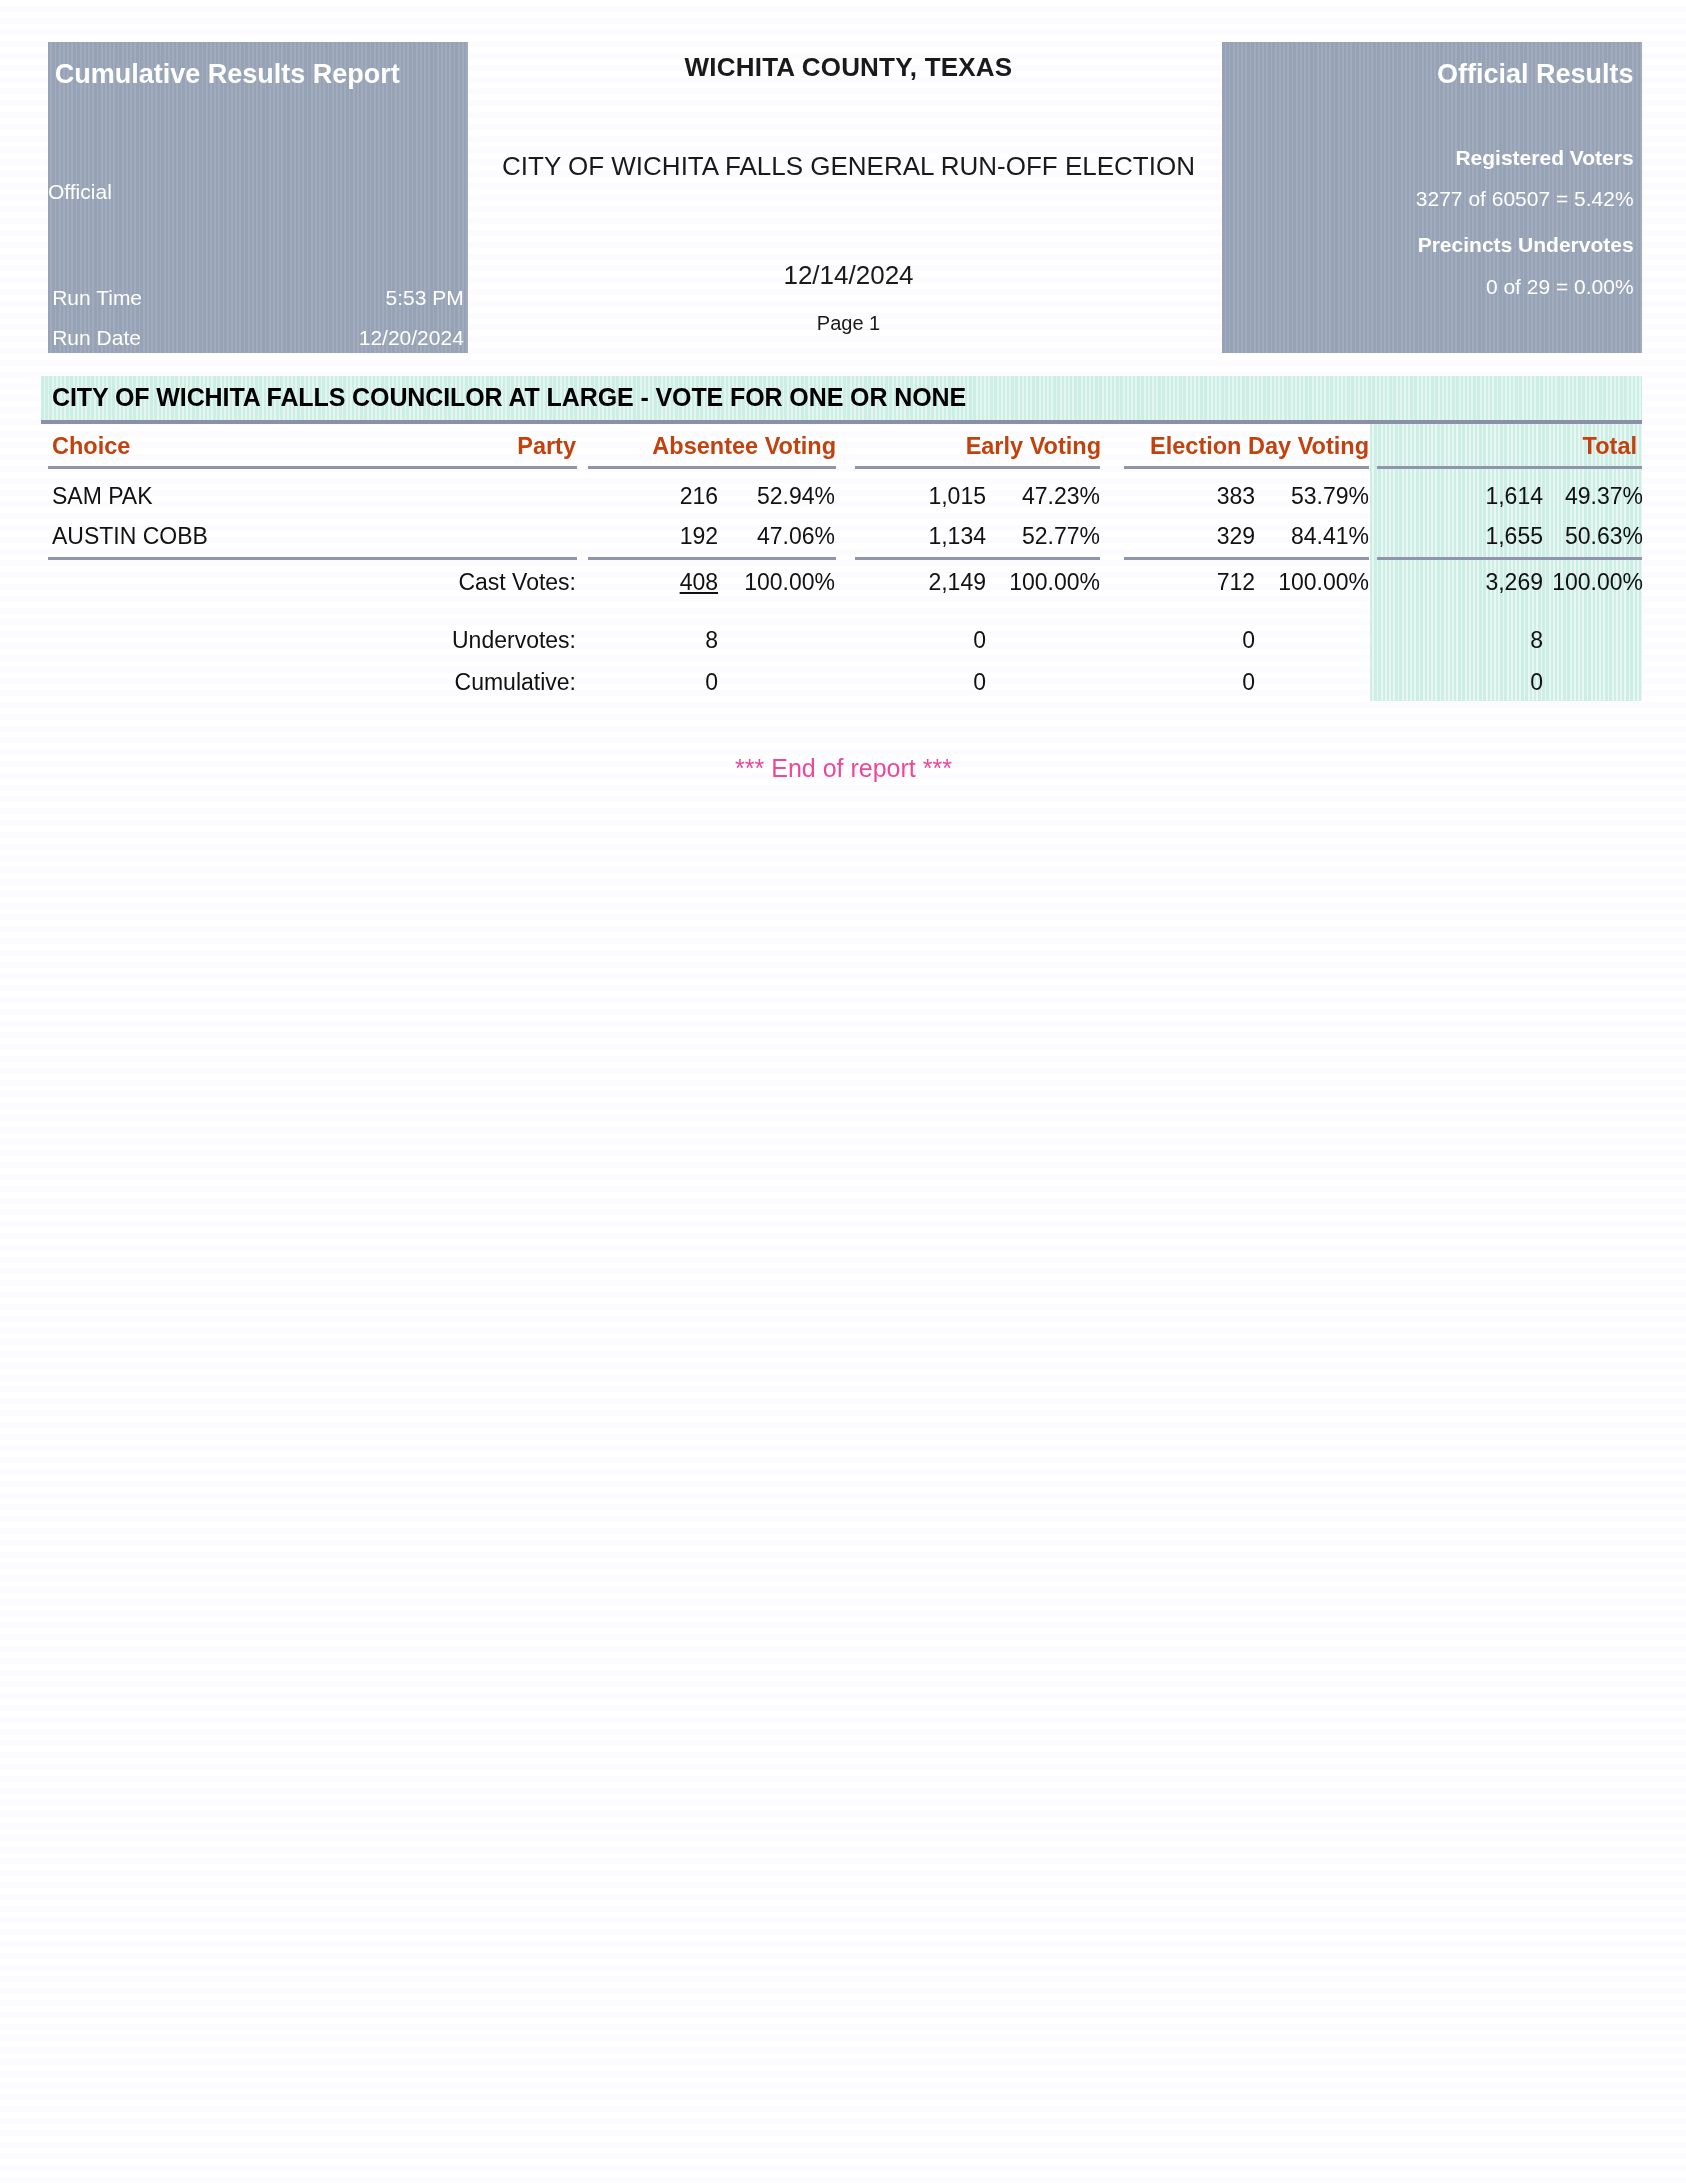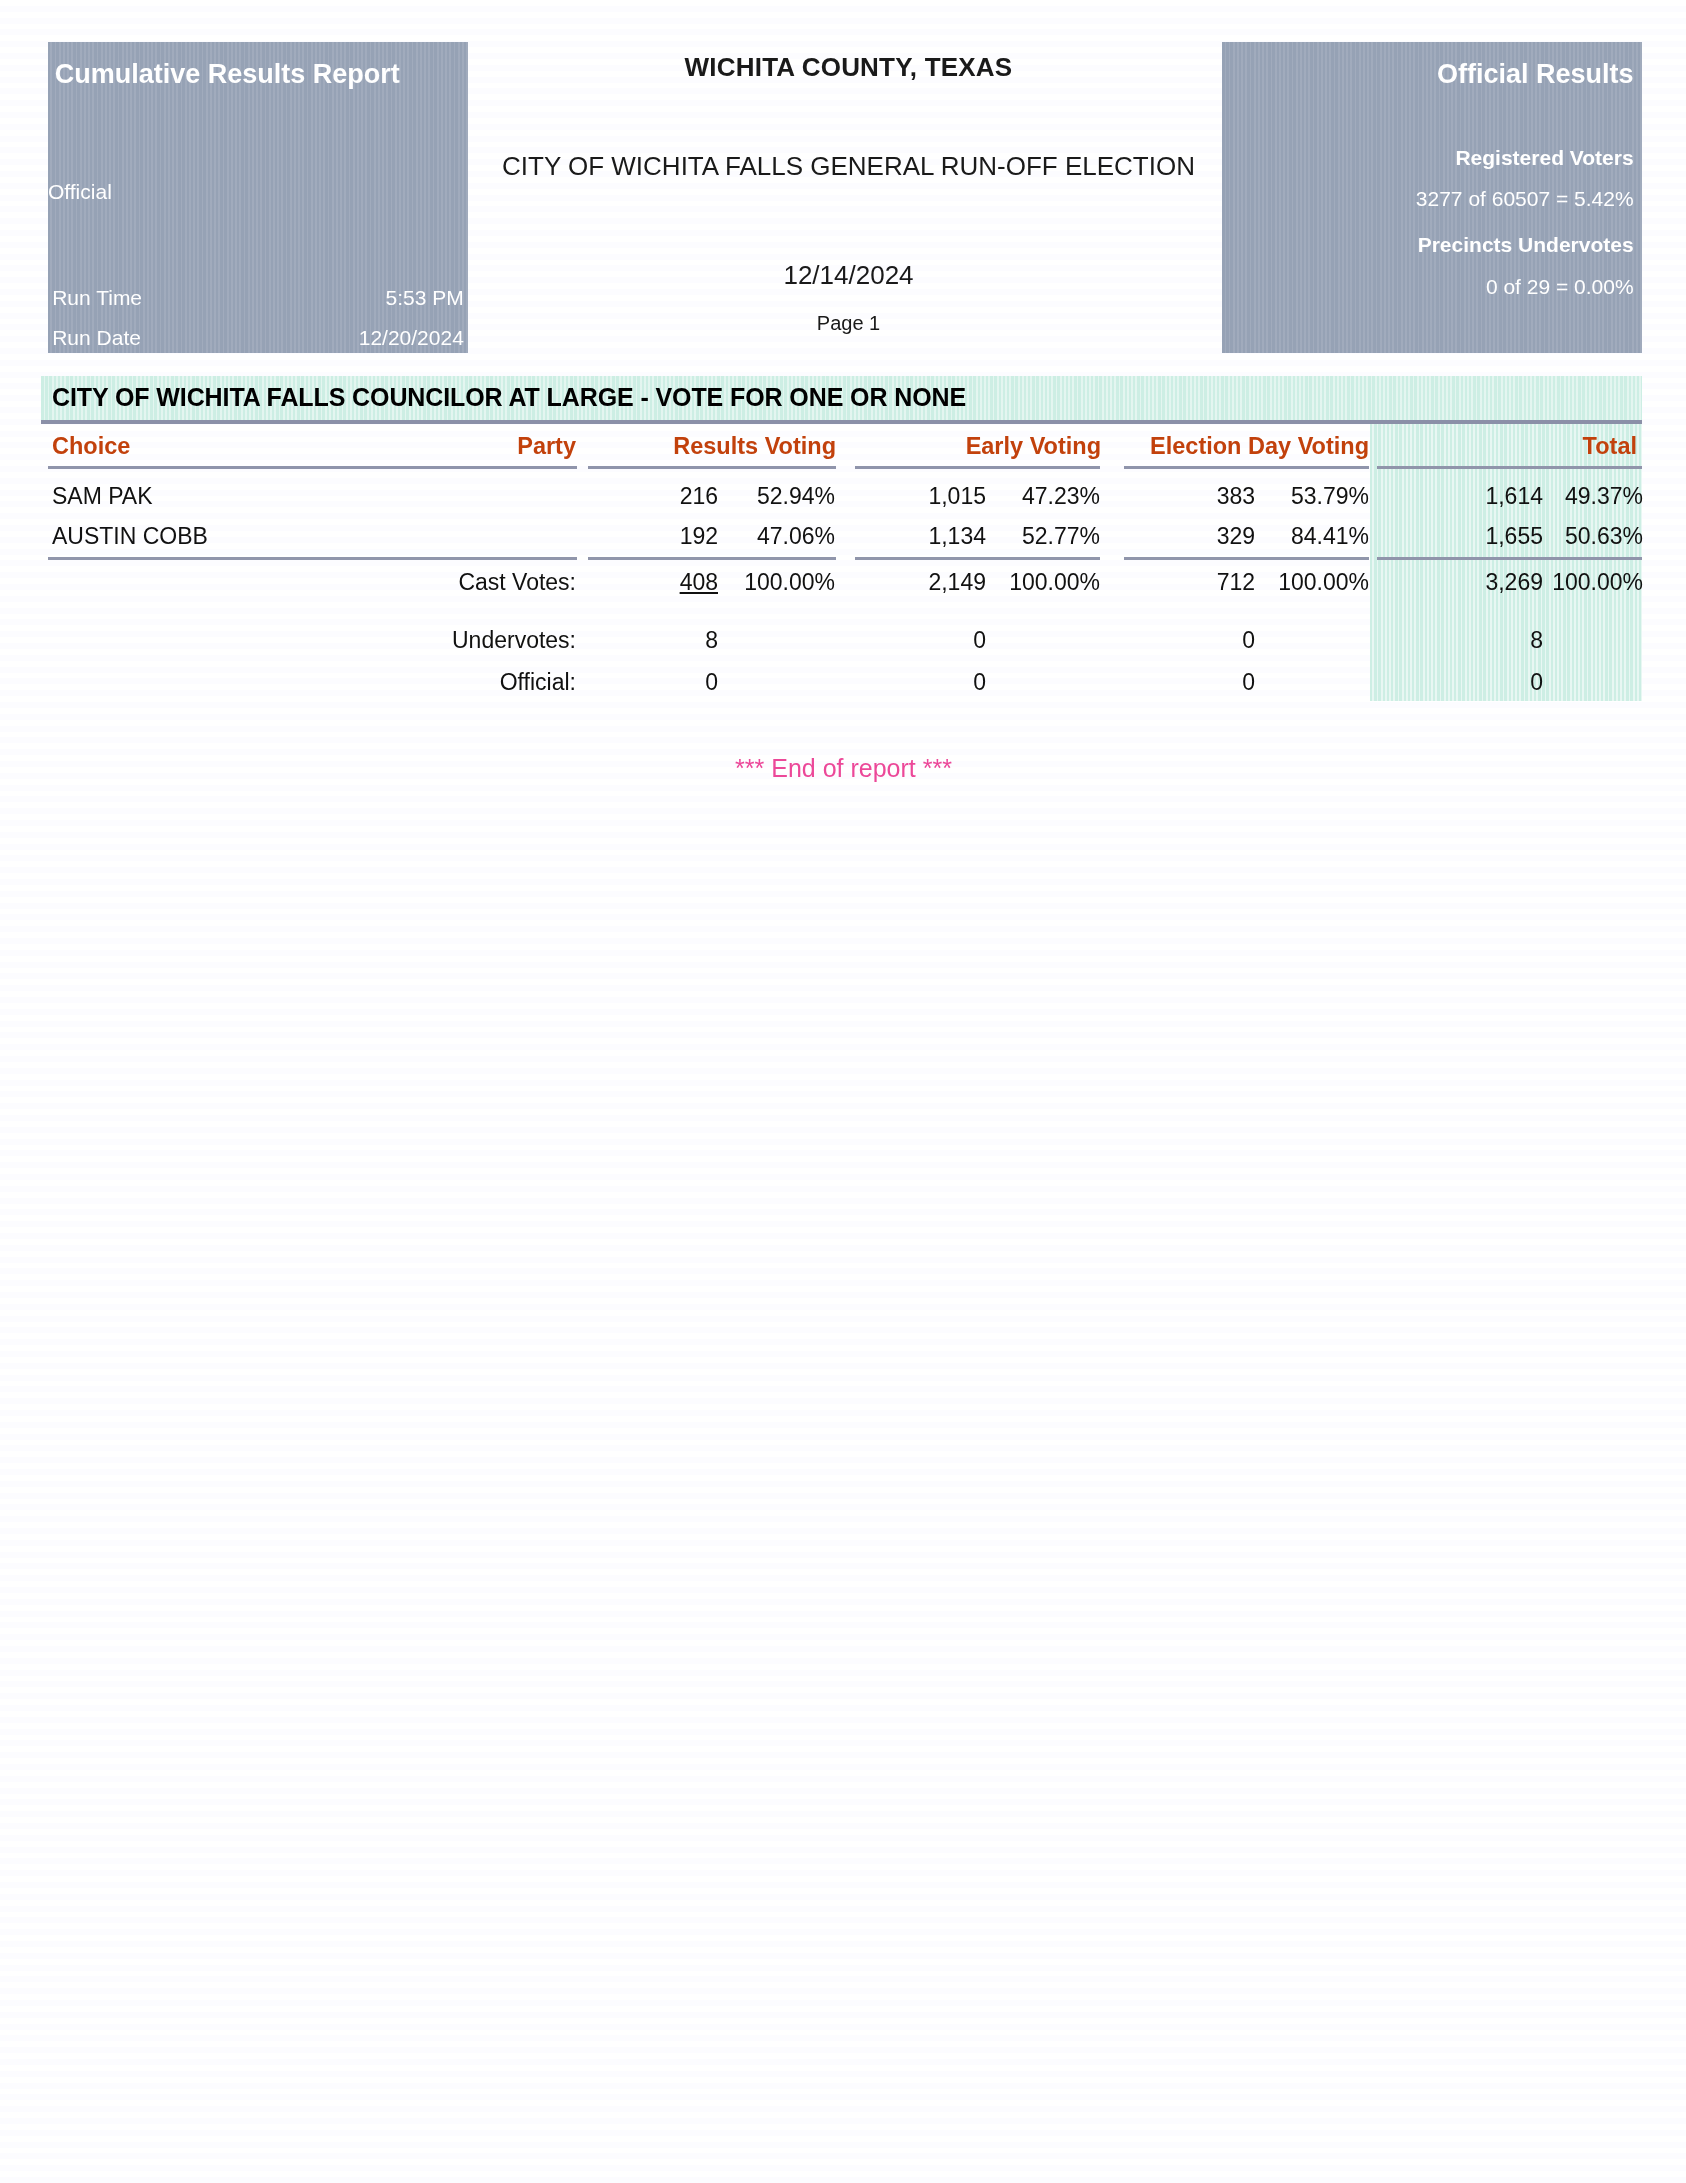--- a/index.html
+++ b/index.html
@@ -240,21 +240,21 @@
   <div id="contest-bar"></div>
   <div id="contest-title">CITY OF WICHITA FALLS COUNCILOR AT LARGE - VOTE FOR ONE OR NONE</div>
 
   <div id="total-band"></div>
 
   <div class="rule" style="left:41px; top:420px; width:1329px;"></div>
   <div class="rule" style="left:1370px; top:420px; width:272px;"></div>
 
   <div class="colhead" style="left:52px;">Choice</div>
   <div class="colhead" style="left:492px; width:84px; text-align:right;">Party</div>
-  <div class="colhead" style="left:588px; width:248px; text-align:right;">Results Voting</div>
+  <div class="colhead" style="left:588px; width:248px; text-align:right;">Absentee Voting</div>
   <div class="colhead" style="left:857px; width:244px; text-align:right;">Early Voting</div>
   <div class="colhead" style="left:1125px; width:244px; text-align:right;">Election Day Voting</div>
   <div class="colhead" style="left:1377px; width:260px; text-align:right;">Total</div>
 
   <div class="rule thin" style="left:48px; top:466px; width:529px;"></div>
   <div class="rule thin" style="left:588px; top:466px; width:248px;"></div>
   <div class="rule thin" style="left:855px; top:466px; width:245px;"></div>
   <div class="rule thin" style="left:1124px; top:466px; width:245px;"></div>
   <div class="rule thin" style="left:1377px; top:466px; width:265px;"></div>
 
@@ -308,21 +308,21 @@
     <div class="cell r" style="left:722px; top:627px; width:113px;"></div>
     <div class="cell r" style="left:855px; top:627px; width:131px;">0</div>
     <div class="cell r" style="left:989px; top:627px; width:111px;"></div>
     <div class="cell r" style="left:1124px; top:627px; width:131px;">0</div>
     <div class="cell r" style="left:1258px; top:627px; width:111px;"></div>
     <div class="cell r" style="left:1377px; top:627px; width:166px;">8</div>
     <div class="cell r" style="left:1547px; top:627px; width:96px;"></div>
   </div>
 
   <div>
-    <div class="rowlabel" style="left:311px; top:669px; width:265px;">Official:</div>
+    <div class="rowlabel" style="left:311px; top:669px; width:265px;">Cumulative:</div>
     <div class="cell r" style="left:588px; top:669px; width:130px;">0</div>
     <div class="cell r" style="left:722px; top:669px; width:113px;"></div>
     <div class="cell r" style="left:855px; top:669px; width:131px;">0</div>
     <div class="cell r" style="left:989px; top:669px; width:111px;"></div>
     <div class="cell r" style="left:1124px; top:669px; width:131px;">0</div>
     <div class="cell r" style="left:1258px; top:669px; width:111px;"></div>
     <div class="cell r" style="left:1377px; top:669px; width:166px;">0</div>
     <div class="cell r" style="left:1547px; top:669px; width:96px;"></div>
   </div>
 

